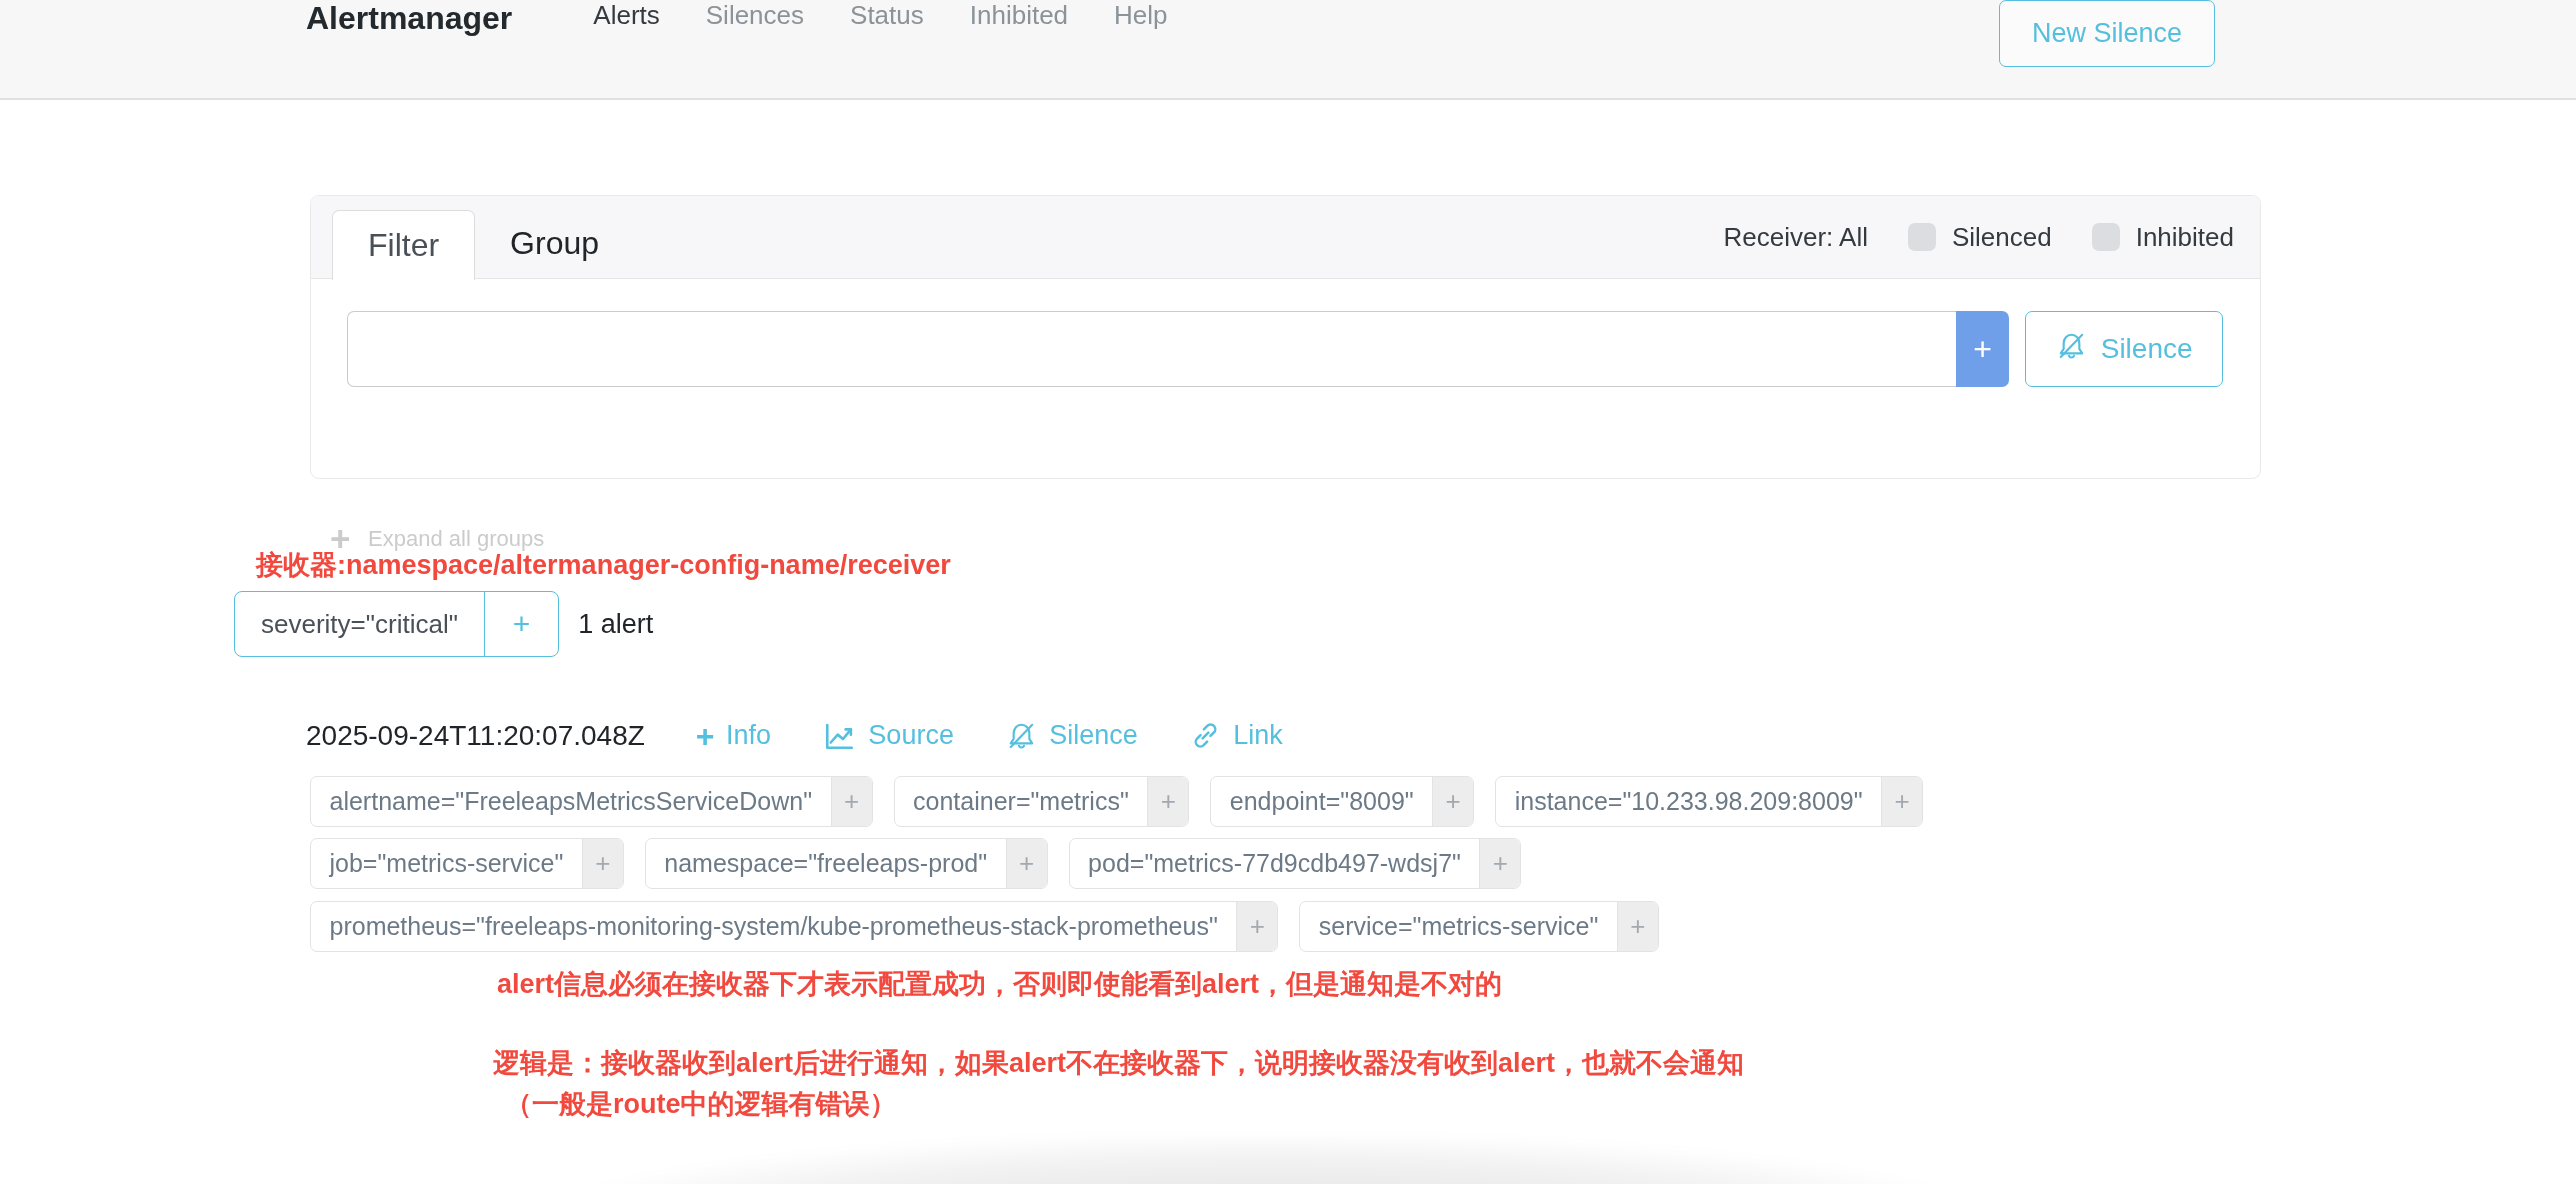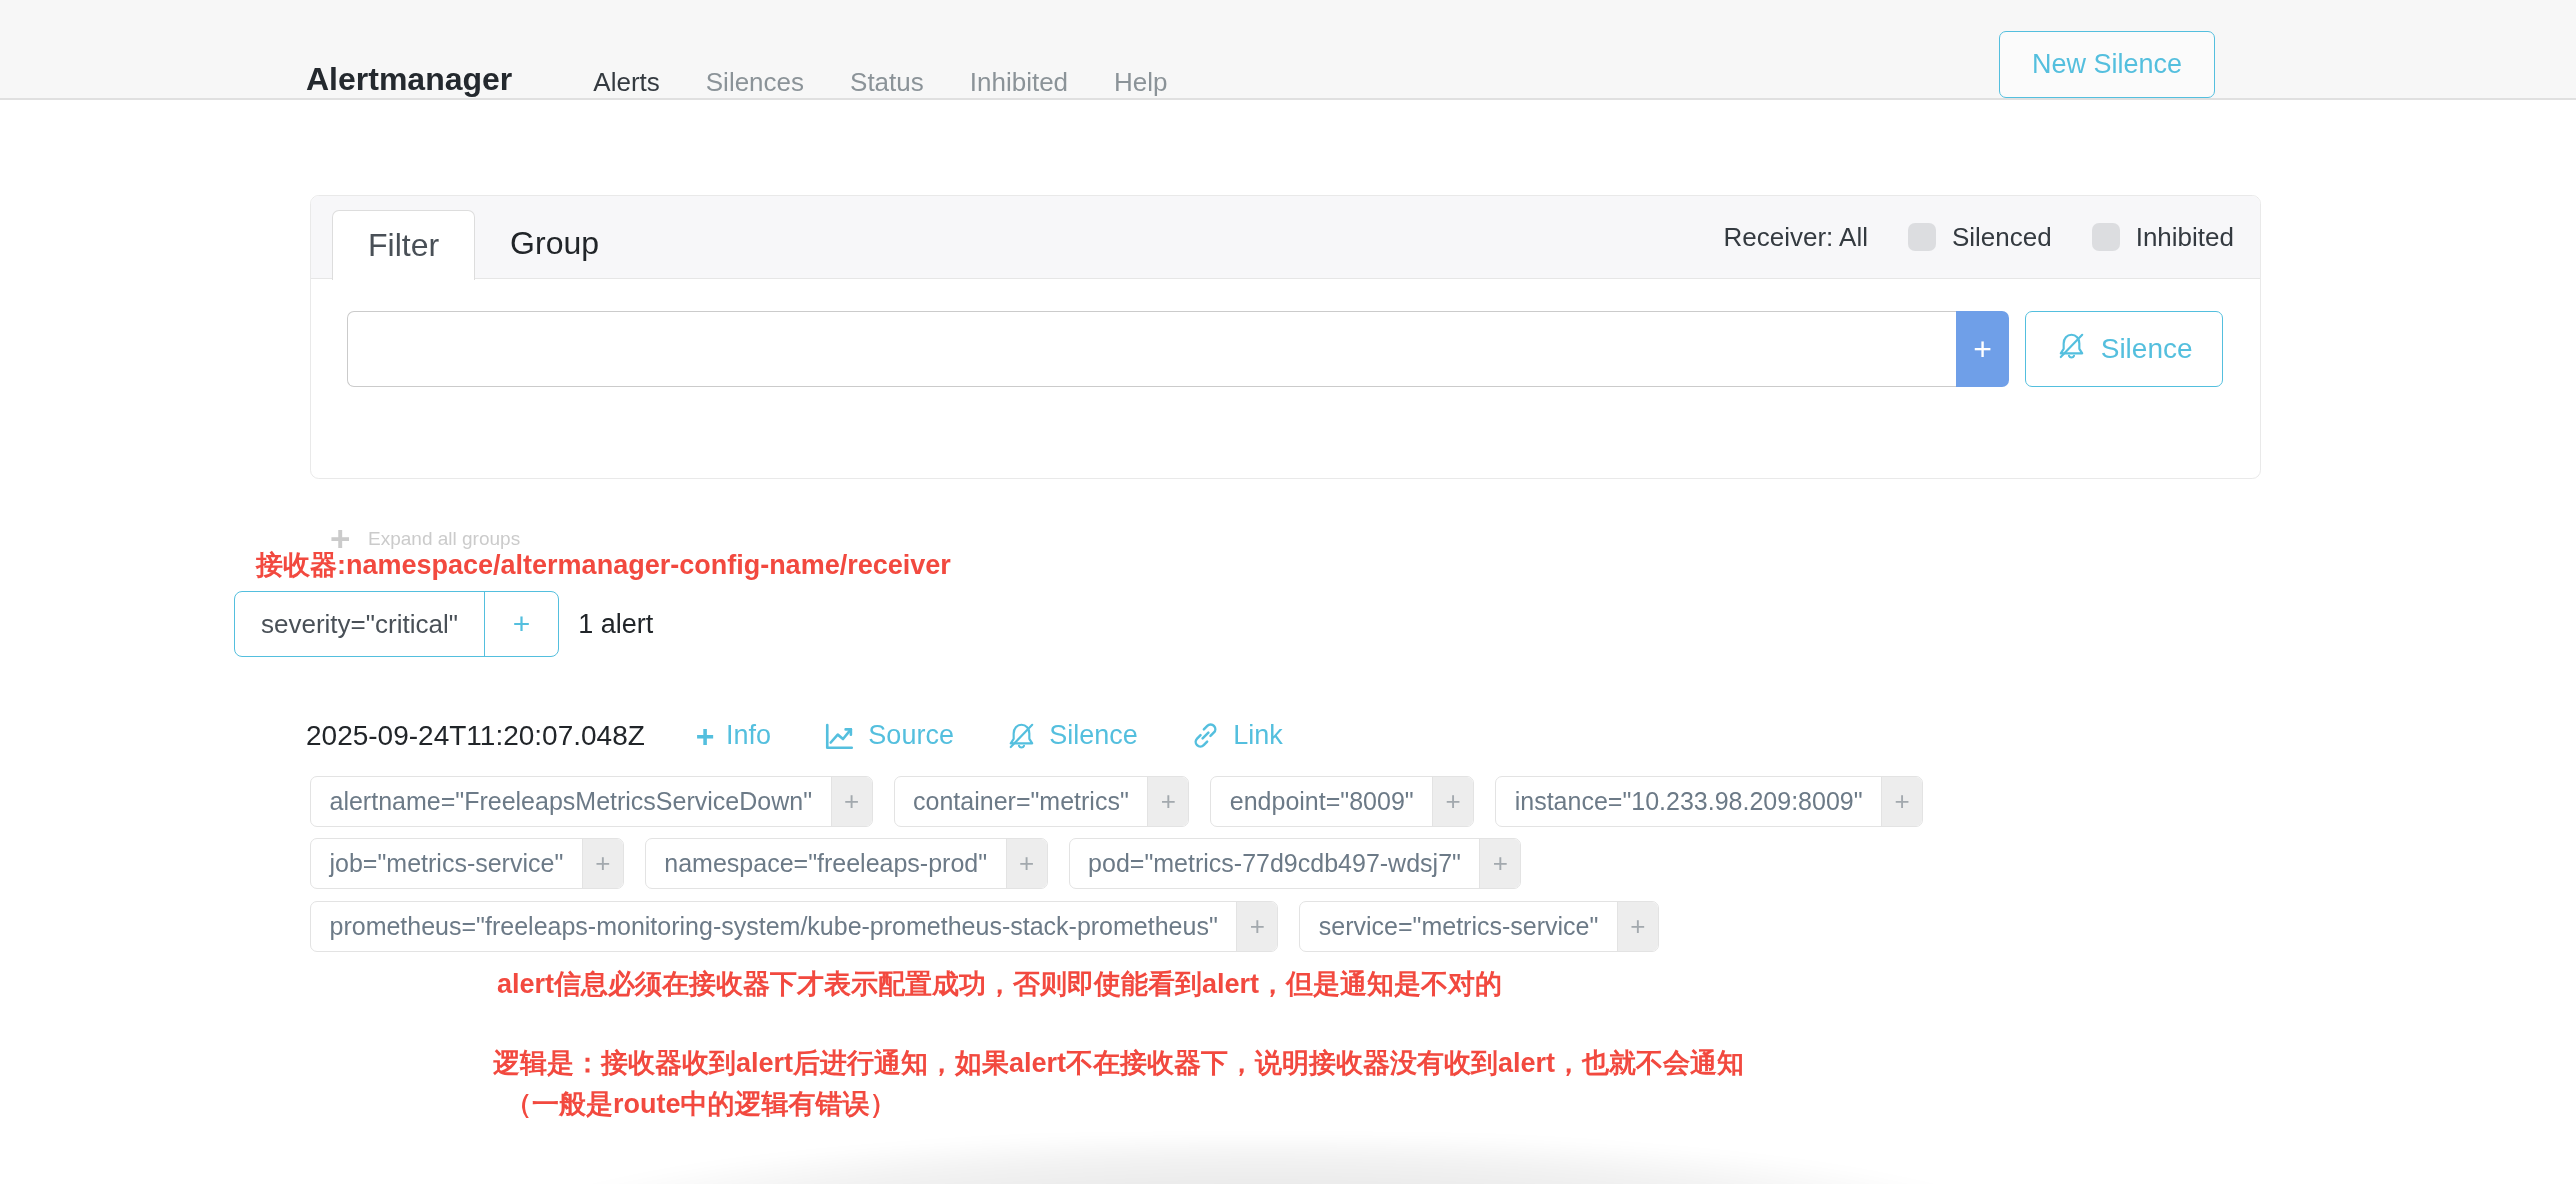--- a/index.html
+++ b/index.html
@@ -9,21 +9,21 @@
     background: #ffffff;
     font-family: "Liberation Sans", "DejaVu Sans", sans-serif;
     color: #212529;
     overflow: hidden;
   }
 
   
   .navbar {
     position: absolute; top: 0; left: 0; width: 2576px; height: 100px;
     background: #f7f7f7; border-bottom: 2.6px solid #e0e0e0;
-    display: flex; align-items: flex-end; padding: 0 361px 0 306px;
+    display: flex; align-items: flex-start; padding: 0 361px 0 306px;
   }
   .brand { font-size: 32px; font-weight: 600; color: #24292e; margin-right: 81px; }
   .nav-links { display: flex; align-items: center; gap: 46px; }
   .nav-link { font-size: 26px; color: #8b9398; cursor: pointer; }
   .nav-link.active { color: #343a40; }
   .new-silence-btn {
     margin-left: auto; height: 67px; padding: 0 32px;
     border: 1.8px solid #54bfde; border-radius: 7px; background: #fbfbfb;
     color: #54bfde; font-size: 27px; display: flex; align-items: center; cursor: pointer;
   }
@@ -77,21 +77,21 @@
   .hint-row { margin-top: 19.4px; display: flex; gap: 10.6px; align-items: baseline; }
   .hint-text { font-size: 25px; color: #4d565c; }
   .hint-link { font-size: 25px; color: #1a80d6; cursor: pointer; }
 
   
   .expand-row {
     position: absolute; left: 330px; top: 521px;
     display: flex; align-items: center; gap: 17.6px; cursor: pointer;
   }
   .expand-plus { color: #cbcbcb; font-size: 35px; font-weight: 700; line-height: 1; }
-  .expand-label { color: #cbcbcb; font-size: 19px; }
+  .expand-label { color: #cbcbcb; font-size: 22px; }
 
   
   .note { position: absolute; color: #f2493f; font-weight: 600; white-space: nowrap; }
   .note-receiver { left: 256px; top: 547px; font-size: 27px; }
   .note-alert { left: 497px; top: 966px; font-size: 27px; }
   .note-logic1 { left: 493px; top: 1045px; font-size: 27px; }
   .note-logic2 { left: 505px; top: 1086px; font-size: 27px; }
 
   
   .group-row {

